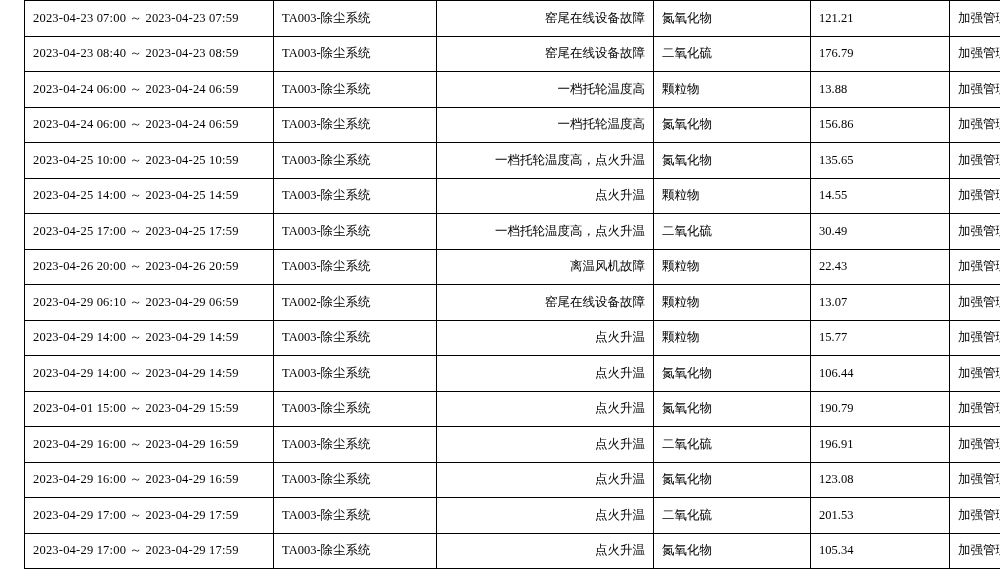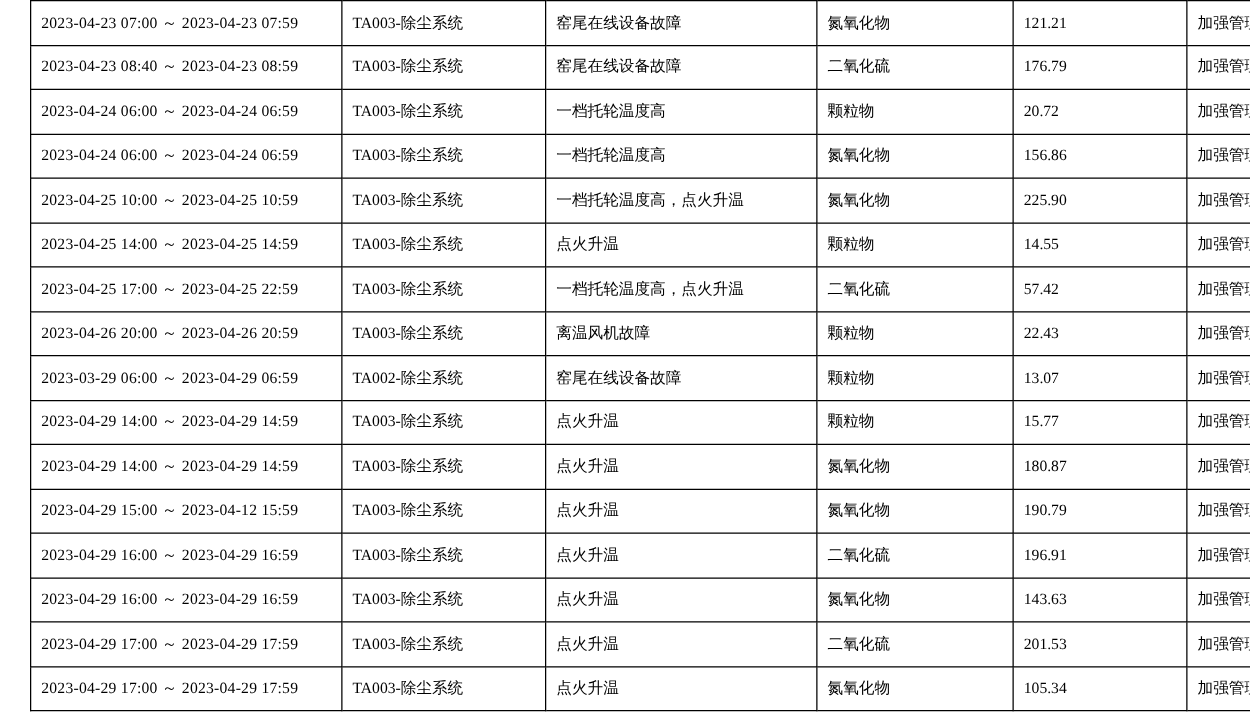--- a/index.html
+++ b/index.html
@@ -30,21 +30,21 @@
     border: 1px solid #000000;
     height: 34.5px;
     padding: 0 8px;
     vertical-align: middle;
     white-space: nowrap;
     overflow: hidden;
     line-height: 1.2;
   }
   td.col-period { width: 232px; }
   td.col-system { width: 146px; }
-  td.col-fault  { width: 200px; }
+  td.col-fault  { width: 200px; text-align: right; }
   td.col-pollutant { width: 140px; font-family: Liberation Serif, serif; }
   td.col-value  { width: 122px; }
   td.col-measure { width: 158px; }
 
   
   td.col-period {
     letter-spacing: 0.2px;
   }
   .cell-text { display: inline-block; }
 </style>
@@ -68,109 +68,109 @@
           <td class="col-fault"><span class="cell-text">窑尾在线设备故障</span></td>
           <td class="col-pollutant"><span class="cell-text">二氧化硫</span></td>
           <td class="col-value"><span class="cell-text">176.79</span></td>
           <td class="col-measure"><span class="cell-text">加强管理，减少故障</span></td>
         </tr>
         <tr>
           <td class="col-period"><span class="cell-text">2023-04-24 06:00 ～ 2023-04-24 06:59</span></td>
           <td class="col-system"><span class="cell-text">TA003-除尘系统</span></td>
           <td class="col-fault"><span class="cell-text">一档托轮温度高</span></td>
           <td class="col-pollutant"><span class="cell-text">颗粒物</span></td>
-          <td class="col-value"><span class="cell-text">20.72</span></td>
+          <td class="col-value"><span class="cell-text">13.88</span></td>
           <td class="col-measure"><span class="cell-text">加强管理，减少故障</span></td>
         </tr>
         <tr>
           <td class="col-period"><span class="cell-text">2023-04-24 06:00 ～ 2023-04-24 06:59</span></td>
           <td class="col-system"><span class="cell-text">TA003-除尘系统</span></td>
           <td class="col-fault"><span class="cell-text">一档托轮温度高</span></td>
           <td class="col-pollutant"><span class="cell-text">氮氧化物</span></td>
           <td class="col-value"><span class="cell-text">156.86</span></td>
           <td class="col-measure"><span class="cell-text">加强管理，减少故障</span></td>
         </tr>
         <tr>
           <td class="col-period"><span class="cell-text">2023-04-25 10:00 ～ 2023-04-25 10:59</span></td>
           <td class="col-system"><span class="cell-text">TA003-除尘系统</span></td>
           <td class="col-fault"><span class="cell-text">一档托轮温度高，点火升温</span></td>
           <td class="col-pollutant"><span class="cell-text">氮氧化物</span></td>
-          <td class="col-value"><span class="cell-text">225.90</span></td>
+          <td class="col-value"><span class="cell-text">135.65</span></td>
           <td class="col-measure"><span class="cell-text">加强管理，减少故障</span></td>
         </tr>
         <tr>
           <td class="col-period"><span class="cell-text">2023-04-25 14:00 ～ 2023-04-25 14:59</span></td>
           <td class="col-system"><span class="cell-text">TA003-除尘系统</span></td>
           <td class="col-fault"><span class="cell-text">点火升温</span></td>
           <td class="col-pollutant"><span class="cell-text">颗粒物</span></td>
           <td class="col-value"><span class="cell-text">14.55</span></td>
           <td class="col-measure"><span class="cell-text">加强管理，减少故障</span></td>
         </tr>
         <tr>
-          <td class="col-period"><span class="cell-text">2023-04-25 17:00 ～ 2023-04-25 22:59</span></td>
+          <td class="col-period"><span class="cell-text">2023-04-25 17:00 ～ 2023-04-25 17:59</span></td>
           <td class="col-system"><span class="cell-text">TA003-除尘系统</span></td>
           <td class="col-fault"><span class="cell-text">一档托轮温度高，点火升温</span></td>
           <td class="col-pollutant"><span class="cell-text">二氧化硫</span></td>
-          <td class="col-value"><span class="cell-text">57.42</span></td>
+          <td class="col-value"><span class="cell-text">30.49</span></td>
           <td class="col-measure"><span class="cell-text">加强管理，减少故障</span></td>
         </tr>
         <tr>
           <td class="col-period"><span class="cell-text">2023-04-26 20:00 ～ 2023-04-26 20:59</span></td>
           <td class="col-system"><span class="cell-text">TA003-除尘系统</span></td>
           <td class="col-fault"><span class="cell-text">离温风机故障</span></td>
           <td class="col-pollutant"><span class="cell-text">颗粒物</span></td>
           <td class="col-value"><span class="cell-text">22.43</span></td>
           <td class="col-measure"><span class="cell-text">加强管理，减少故障</span></td>
         </tr>
         <tr>
-          <td class="col-period"><span class="cell-text">2023-03-29 06:00 ～ 2023-04-29 06:59</span></td>
+          <td class="col-period"><span class="cell-text">2023-04-29 06:10 ～ 2023-04-29 06:59</span></td>
           <td class="col-system"><span class="cell-text">TA002-除尘系统</span></td>
           <td class="col-fault"><span class="cell-text">窑尾在线设备故障</span></td>
           <td class="col-pollutant"><span class="cell-text">颗粒物</span></td>
           <td class="col-value"><span class="cell-text">13.07</span></td>
           <td class="col-measure"><span class="cell-text">加强管理，减少故障</span></td>
         </tr>
         <tr>
           <td class="col-period"><span class="cell-text">2023-04-29 14:00 ～ 2023-04-29 14:59</span></td>
           <td class="col-system"><span class="cell-text">TA003-除尘系统</span></td>
           <td class="col-fault"><span class="cell-text">点火升温</span></td>
           <td class="col-pollutant"><span class="cell-text">颗粒物</span></td>
           <td class="col-value"><span class="cell-text">15.77</span></td>
           <td class="col-measure"><span class="cell-text">加强管理，减少故障</span></td>
         </tr>
         <tr>
           <td class="col-period"><span class="cell-text">2023-04-29 14:00 ～ 2023-04-29 14:59</span></td>
           <td class="col-system"><span class="cell-text">TA003-除尘系统</span></td>
           <td class="col-fault"><span class="cell-text">点火升温</span></td>
           <td class="col-pollutant"><span class="cell-text">氮氧化物</span></td>
-          <td class="col-value"><span class="cell-text">180.87</span></td>
+          <td class="col-value"><span class="cell-text">106.44</span></td>
           <td class="col-measure"><span class="cell-text">加强管理，减少故障</span></td>
         </tr>
         <tr>
-          <td class="col-period"><span class="cell-text">2023-04-29 15:00 ～ 2023-04-12 15:59</span></td>
+          <td class="col-period"><span class="cell-text">2023-04-01 15:00 ～ 2023-04-29 15:59</span></td>
           <td class="col-system"><span class="cell-text">TA003-除尘系统</span></td>
           <td class="col-fault"><span class="cell-text">点火升温</span></td>
           <td class="col-pollutant"><span class="cell-text">氮氧化物</span></td>
           <td class="col-value"><span class="cell-text">190.79</span></td>
           <td class="col-measure"><span class="cell-text">加强管理，减少故障</span></td>
         </tr>
         <tr>
           <td class="col-period"><span class="cell-text">2023-04-29 16:00 ～ 2023-04-29 16:59</span></td>
           <td class="col-system"><span class="cell-text">TA003-除尘系统</span></td>
           <td class="col-fault"><span class="cell-text">点火升温</span></td>
           <td class="col-pollutant"><span class="cell-text">二氧化硫</span></td>
           <td class="col-value"><span class="cell-text">196.91</span></td>
           <td class="col-measure"><span class="cell-text">加强管理，减少故障</span></td>
         </tr>
         <tr>
           <td class="col-period"><span class="cell-text">2023-04-29 16:00 ～ 2023-04-29 16:59</span></td>
           <td class="col-system"><span class="cell-text">TA003-除尘系统</span></td>
           <td class="col-fault"><span class="cell-text">点火升温</span></td>
           <td class="col-pollutant"><span class="cell-text">氮氧化物</span></td>
-          <td class="col-value"><span class="cell-text">143.63</span></td>
+          <td class="col-value"><span class="cell-text">123.08</span></td>
           <td class="col-measure"><span class="cell-text">加强管理，减少故障</span></td>
         </tr>
         <tr>
           <td class="col-period"><span class="cell-text">2023-04-29 17:00 ～ 2023-04-29 17:59</span></td>
           <td class="col-system"><span class="cell-text">TA003-除尘系统</span></td>
           <td class="col-fault"><span class="cell-text">点火升温</span></td>
           <td class="col-pollutant"><span class="cell-text">二氧化硫</span></td>
           <td class="col-value"><span class="cell-text">201.53</span></td>
           <td class="col-measure"><span class="cell-text">加强管理，减少故障</span></td>
         </tr>

